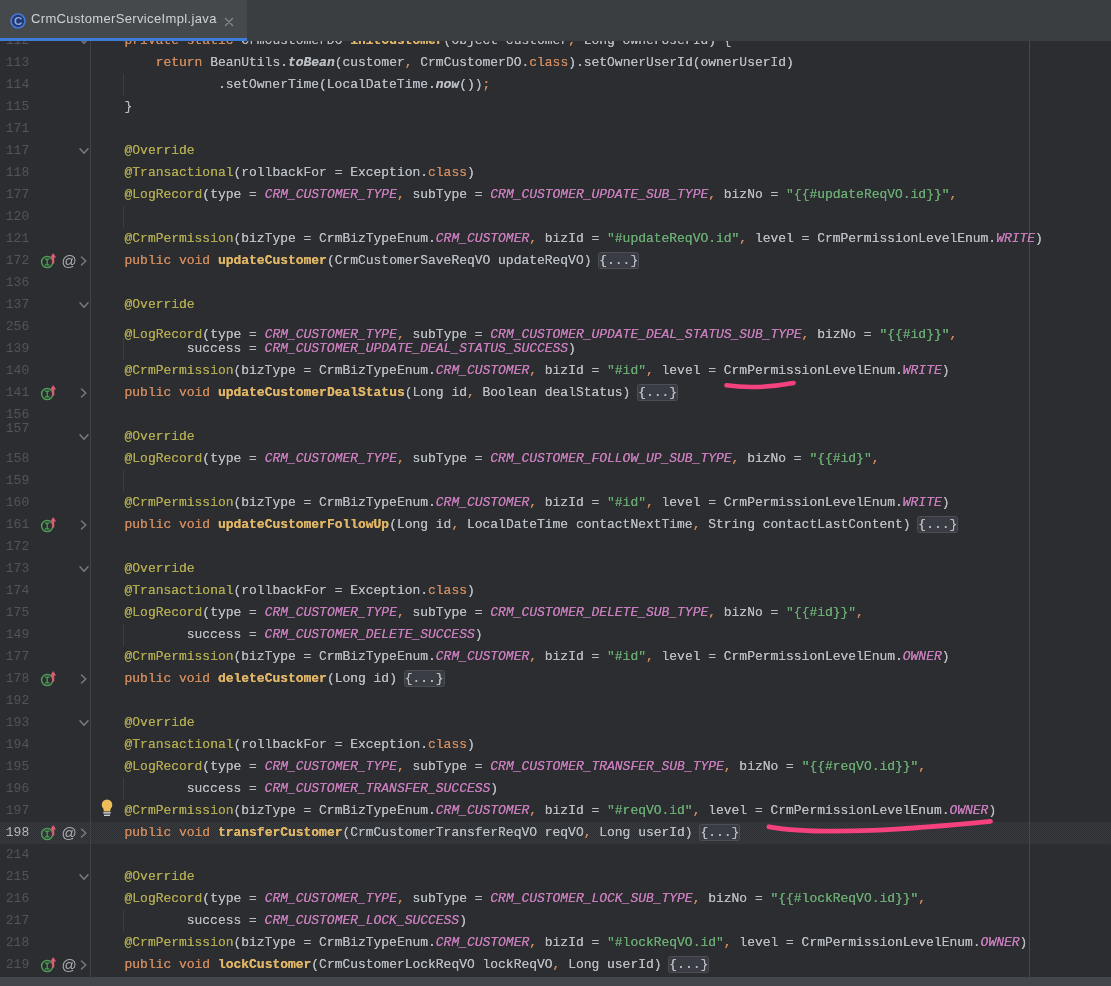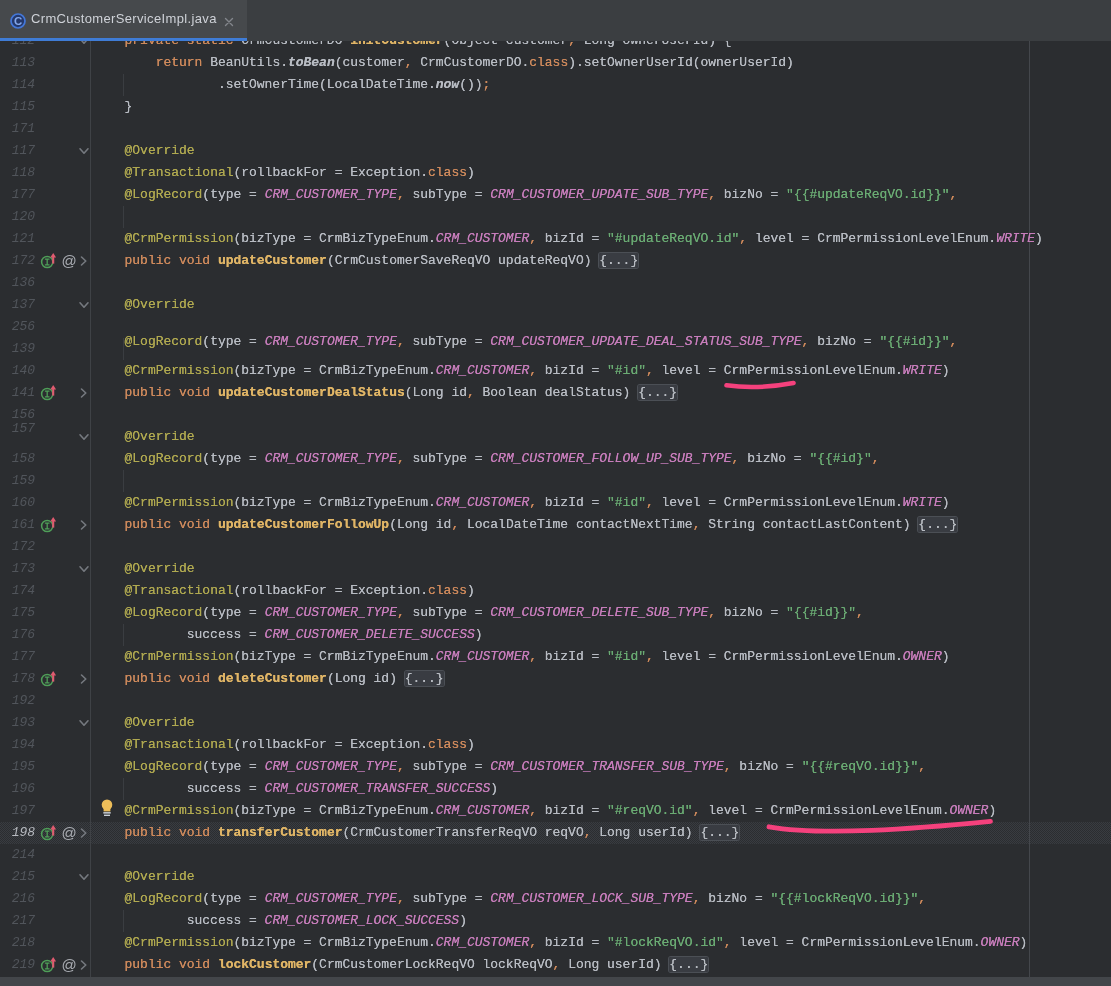--- a/index.html
+++ b/index.html
@@ -1,16 +1,16 @@
 <!DOCTYPE html>
 <html><head><meta charset="utf-8"><style>
 html,body{margin:0;padding:0;background:#2b2d30;}
 #root{position:relative;width:1111px;height:986px;background:#2b2d30;overflow:hidden;}
 .ln,.cl{position:absolute;font:13px "Liberation Mono",monospace;line-height:22px;letter-spacing:-0.02px;white-space:pre;text-shadow:0 0 .5px;}
-.ln{width:35px;text-align:right;color:#51555b;left:0;text-shadow:none;font-style:italic;}
+.ln{width:35px;text-align:center;color:#51555b;left:0;text-shadow:none;}
 .cl{left:93.4px;color:#b8bcc3;}
 .k{color:#cf8a5c;}
 .a{color:#b0a950;}
 .s{color:#6aab73;}
 .c{color:#c77dbb;font-style:italic;}
 .m{color:#e0b566;font-weight:bold;}
 .i{font-style:italic;font-weight:bold;}
 .f{color:#b8bcc2;background:#393c42;border-radius:2px;box-shadow:0 0 0 1px #4b4f55;}
 .abs{position:absolute;}
 </style></head><body>
@@ -38,22 +38,23 @@
 <div class="abs" style="left:123px;top:206px;width:1px;height:22px;background:#3a3d41"></div>
 <div class="ln" style="top:228px">121</div>
 <div class="cl" style="top:228px">    <span class="a">@CrmPermission</span>(bizType = CrmBizTypeEnum.<span class="c">CRM_CUSTOMER</span><span class="k">,</span> bizId = <span class="s">"#updateReqVO.id"</span><span class="k">,</span> level = CrmPermissionLevelEnum.<span class="c">WRITE</span>)</div>
 <div class="ln" style="top:250px">172</div>
 <div class="cl" style="top:250px">    <span class="k">public void</span> <span class="m">updateCustomer</span>(CrmCustomerSaveReqVO updateReqVO) <span class="f">{...}</span></div>
 <div class="abs" style="left:61px;top:250px;width:16px;height:22px;font:15px 'Liberation Sans',sans-serif;line-height:22px;color:#a9acb2;text-align:center">@</div>
 <div class="ln" style="top:272px">136</div>
 <div class="ln" style="top:294px">137</div>
 <div class="cl" style="top:294px">    <span class="a">@Override</span></div>
 <div class="ln" style="top:316px">256</div>
-<div class="cl" style="top:331px">    <span class="a">@LogRecord</span>(type = <span class="c">CRM_CUSTOMER_TYPE</span><span class="k">,</span> subType = <span class="c">CRM_CUSTOMER_UPDATE_DEAL_STATUS_SUB_TYPE</span><span class="k">,</span> bizNo = <span class="s">"{{#id}}"</span><span class="k">,</span></div>
+<div class="cl" style="top:324px">    <span class="a">@LogRecord</span>(type = <span class="c">CRM_CUSTOMER_TYPE</span><span class="k">,</span> subType = <span class="c">CRM_CUSTOMER_UPDATE_DEAL_STATUS_SUB_TYPE</span><span class="k">,</span> bizNo = <span class="s">"{{#id}}"</span><span class="k">,</span></div>
 <div class="ln" style="top:338px">139</div>
+<div class="cl" style="top:338px">            success = <span class="c">CRM_CUSTOMER_UPDATE_DEAL_STATUS_SUCCESS</span>)</div>
 <div class="abs" style="left:123px;top:338px;width:1px;height:22px;background:#3a3d41"></div>
 <div class="ln" style="top:360px">140</div>
 <div class="cl" style="top:360px">    <span class="a">@CrmPermission</span>(bizType = CrmBizTypeEnum.<span class="c">CRM_CUSTOMER</span><span class="k">,</span> bizId = <span class="s">"#id"</span><span class="k">,</span> level = CrmPermissionLevelEnum.<span class="c">WRITE</span>)</div>
 <div class="ln" style="top:382px">141</div>
 <div class="cl" style="top:382px">    <span class="k">public void</span> <span class="m">updateCustomerDealStatus</span>(Long id<span class="k">,</span> Boolean dealStatus) <span class="f">{...}</span></div>
 <div class="ln" style="top:404px">156</div>
 <div class="ln" style="top:418px">157</div>
 <div class="cl" style="top:426px">    <span class="a">@Override</span></div>
 <div class="ln" style="top:448px">158</div>
 <div class="cl" style="top:448px">    <span class="a">@LogRecord</span>(type = <span class="c">CRM_CUSTOMER_TYPE</span><span class="k">,</span> subType = <span class="c">CRM_CUSTOMER_FOLLOW_UP_SUB_TYPE</span><span class="k">,</span> bizNo = <span class="s">"{{#id}"</span><span class="k">,</span></div>
@@ -63,21 +64,21 @@
 <div class="cl" style="top:492px">    <span class="a">@CrmPermission</span>(bizType = CrmBizTypeEnum.<span class="c">CRM_CUSTOMER</span><span class="k">,</span> bizId = <span class="s">"#id"</span><span class="k">,</span> level = CrmPermissionLevelEnum.<span class="c">WRITE</span>)</div>
 <div class="ln" style="top:514px">161</div>
 <div class="cl" style="top:514px">    <span class="k">public void</span> <span class="m">updateCustomerFollowUp</span>(Long id<span class="k">,</span> LocalDateTime contactNextTime<span class="k">,</span> String contactLastContent) <span class="f">{...}</span></div>
 <div class="ln" style="top:536px">172</div>
 <div class="ln" style="top:558px">173</div>
 <div class="cl" style="top:558px">    <span class="a">@Override</span></div>
 <div class="ln" style="top:580px">174</div>
 <div class="cl" style="top:580px">    <span class="a">@Transactional</span>(rollbackFor = Exception.<span class="k">class</span>)</div>
 <div class="ln" style="top:602px">175</div>
 <div class="cl" style="top:602px">    <span class="a">@LogRecord</span>(type = <span class="c">CRM_CUSTOMER_TYPE</span><span class="k">,</span> subType = <span class="c">CRM_CUSTOMER_DELETE_SUB_TYPE</span><span class="k">,</span> bizNo = <span class="s">"{{#id}}"</span><span class="k">,</span></div>
-<div class="ln" style="top:624px">176</div>
+<div class="ln" style="top:624px">149</div>
 <div class="cl" style="top:624px">            success = <span class="c">CRM_CUSTOMER_DELETE_SUCCESS</span>)</div>
 <div class="abs" style="left:123px;top:624px;width:1px;height:22px;background:#3a3d41"></div>
 <div class="ln" style="top:646px">177</div>
 <div class="cl" style="top:646px">    <span class="a">@CrmPermission</span>(bizType = CrmBizTypeEnum.<span class="c">CRM_CUSTOMER</span><span class="k">,</span> bizId = <span class="s">"#id"</span><span class="k">,</span> level = CrmPermissionLevelEnum.<span class="c">OWNER</span>)</div>
 <div class="ln" style="top:668px">178</div>
 <div class="cl" style="top:668px">    <span class="k">public void</span> <span class="m">deleteCustomer</span>(Long id) <span class="f">{...}</span></div>
 <div class="ln" style="top:690px">192</div>
 <div class="ln" style="top:712px">193</div>
 <div class="cl" style="top:712px">    <span class="a">@Override</span></div>
 <div class="ln" style="top:734px">194</div>

